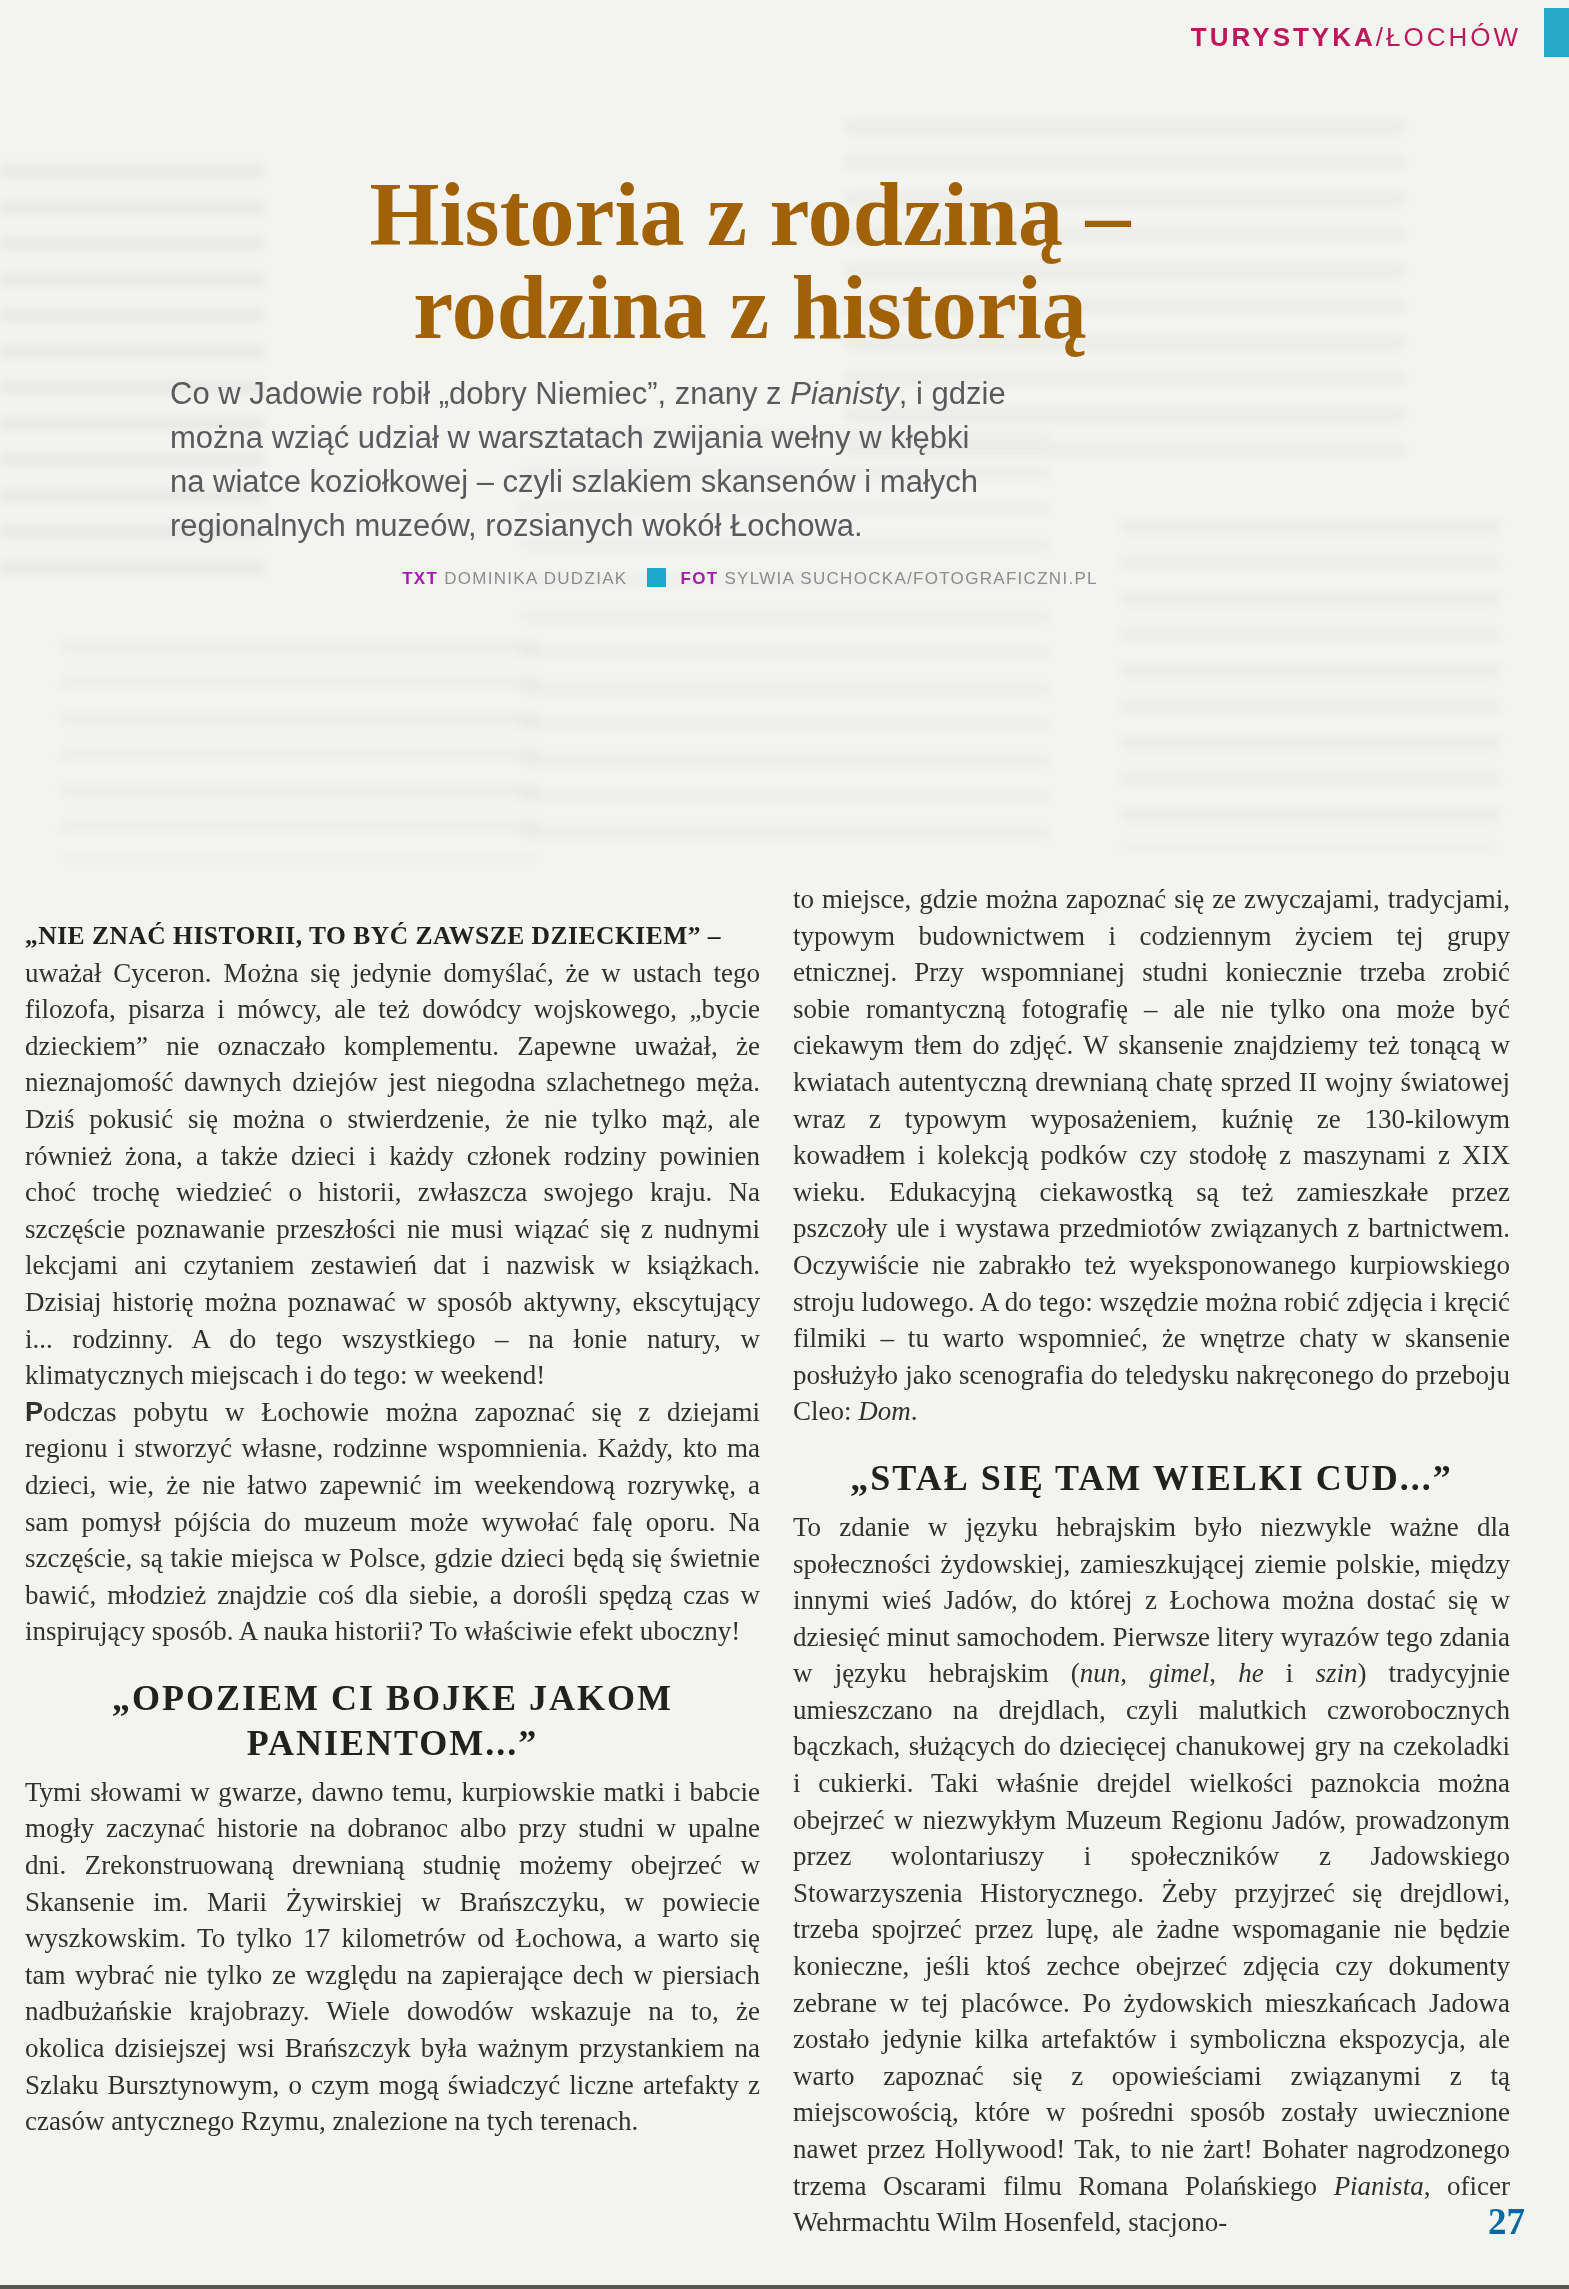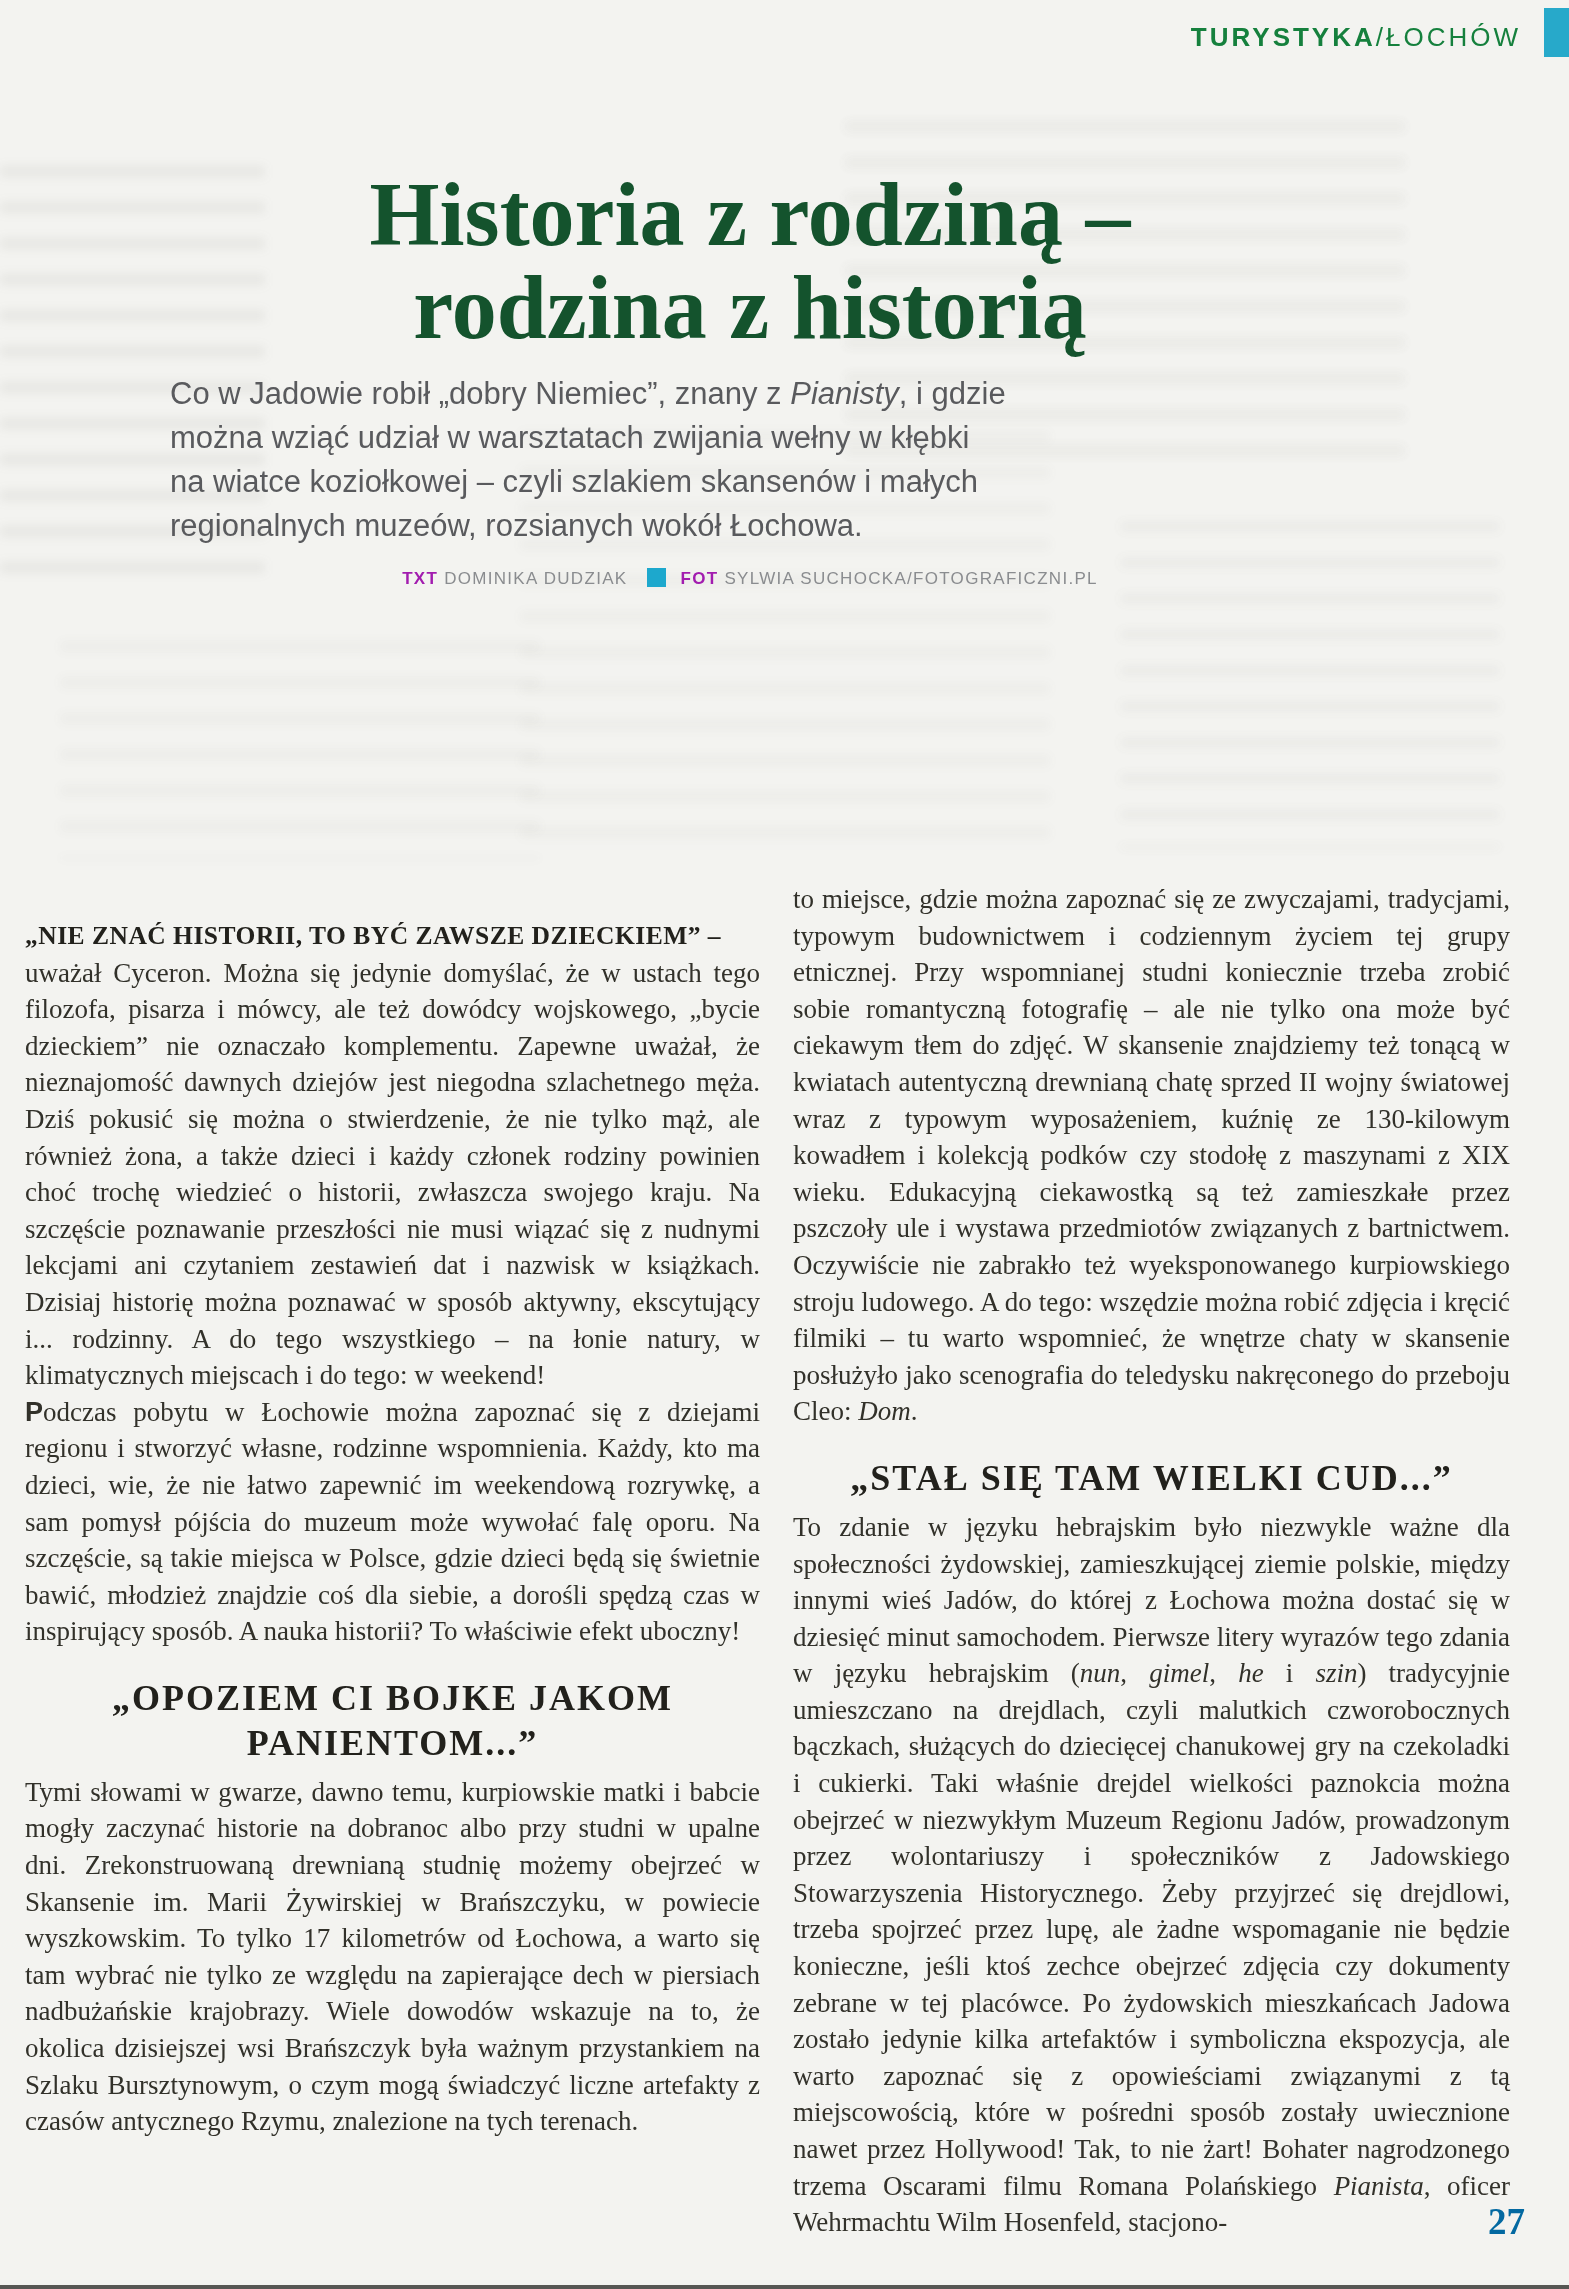--- a/index.html
+++ b/index.html
@@ -24,35 +24,35 @@
   .g1{left:0;top:165px;width:265px;height:430px;}
   .g2{left:845px;top:120px;width:560px;height:340px;opacity:.8;}
   .g3{left:520px;top:430px;width:530px;height:420px;opacity:.55;}
   .g4{left:1120px;top:520px;width:380px;height:330px;opacity:.7;}
   .g5{left:60px;top:640px;width:480px;height:220px;opacity:.6;}
 
   
   .kicker{
     position:absolute;top:22px;right:48px;
     font-family:"Liberation Sans", sans-serif;
-    font-size:26px;letter-spacing:3px;color:#15803d;
+    font-size:26px;letter-spacing:3px;color:#be185d;
     white-space:nowrap;
   }
   .kicker .b{font-weight:700;}
   .accent-bar{
     position:absolute;top:8px;right:0;
     width:25px;height:49px;background:#27a9ca;
   }
 
   
   .title{
     position:absolute;top:108px;left:0;width:1500px;
     text-align:center;
     font-weight:700;font-size:90px;line-height:93px;
-    letter-spacing:0px;color:#14532d;
+    letter-spacing:0px;color:#a16207;
   }
 
   
   .lead{
     position:absolute;top:372px;left:170px;width:1160px;
     text-align:left;
     font-family:"Liberation Sans", sans-serif;
     font-size:31px;line-height:44px;color:#595a5d;
   }
   .lead .it{font-style:italic;}

